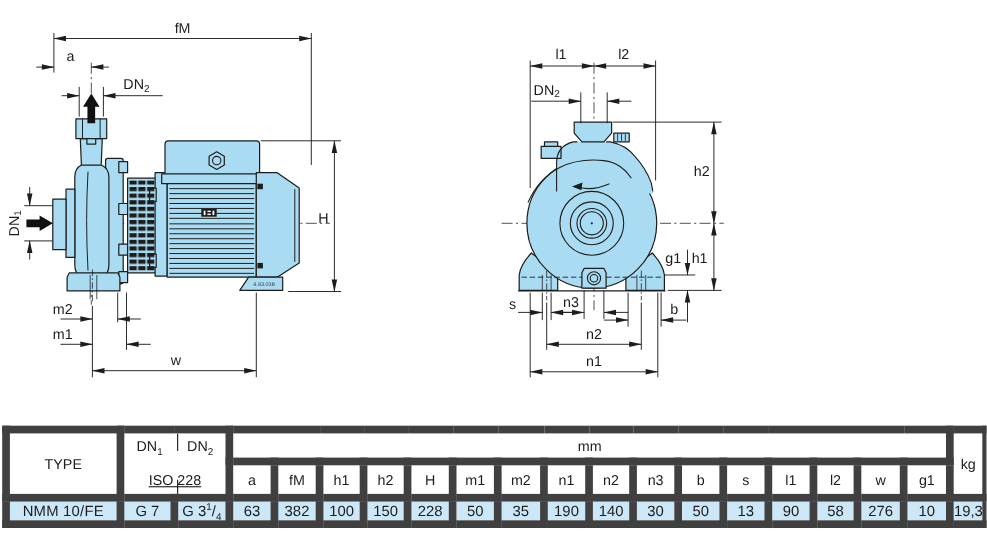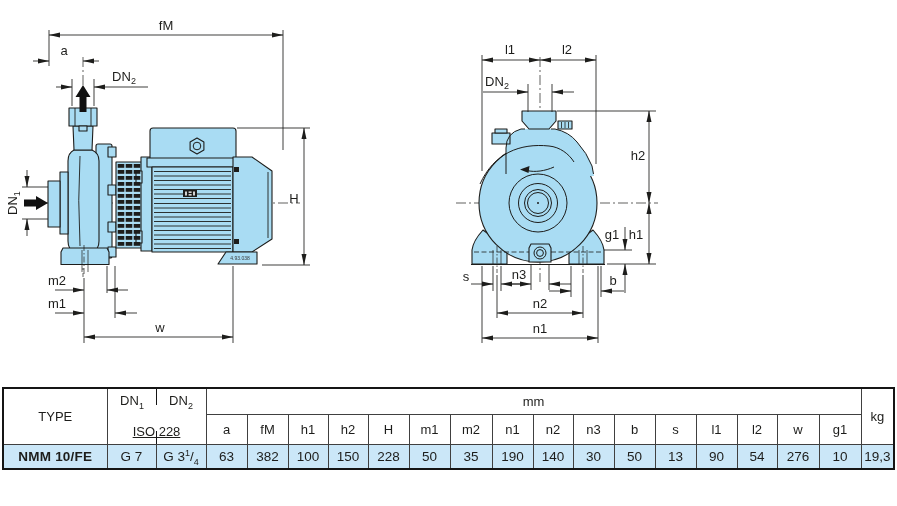--- a/index.html
+++ b/index.html
@@ -5,25 +5,25 @@
   html,body{margin:0;padding:0;background:#fff;}
   .page{position:relative;width:897px;height:506px;background:#ffffff;overflow:hidden;
         font-family:"Liberation Sans",sans-serif;color:#1d1d1b;}
   svg{display:block;}
   svg text{font-family:"Liberation Sans",sans-serif;font-size:13px;fill:#1d1d1b;}
   svg text.tiny{font-size:5px;fill:#3a3a3a;}
   svg tspan.sub{font-size:9px;}
   
   .dim-table{position:absolute;top:387px;left:2px;width:892px;border-collapse:collapse;
              table-layout:fixed;font-size:13px;border:2px solid #151515;}
-  .dim-table th,.dim-table td{border:1px solid #404040;padding:0;text-align:center;
+  .dim-table th,.dim-table td{border:7px solid #404040;padding:0;text-align:center;
              font-weight:normal;vertical-align:middle;overflow:hidden;white-space:nowrap;}
   tr.r1{height:26px;} tr.r2{height:29px;} tr.r3{height:24px;}
   tr.r3 td{background:#cbe7f8;font-size:13.5px;}
-  td.type-val{font-weight:bold;letter-spacing:.2px;}
+  td.type-val{font-weight:normal;letter-spacing:.2px;}
   .dim-table sub,.dim-table sup{font-size:9px;line-height:0;}
   th.dn-iso{position:relative;padding:0;}
   .dncell{position:relative;width:100%;height:55px;}
   .dn-top{display:flex;width:100%;}
   .dn-top .half{flex:1;padding-top:4px;}
   .iso-lbl{position:absolute;left:0;right:0;bottom:5px;text-align:center;text-decoration:underline;}
   .divseg{position:absolute;left:48px;width:1px;background:#151515;}
   .divseg.top{top:0;height:16px;}
   .divseg.bot{bottom:0;height:13px;}
 </style>
@@ -315,21 +315,21 @@
     <td>150</td>
     <td>228</td>
     <td>50</td>
     <td>35</td>
     <td>190</td>
     <td>140</td>
     <td>30</td>
     <td>50</td>
     <td>13</td>
     <td>90</td>
-    <td>54</td>
+    <td>58</td>
     <td>276</td>
     <td>10</td>
     <td>19,3</td>
   </tr>
 </tbody>
     </table>
 
 </div>
 
 </body></html>

